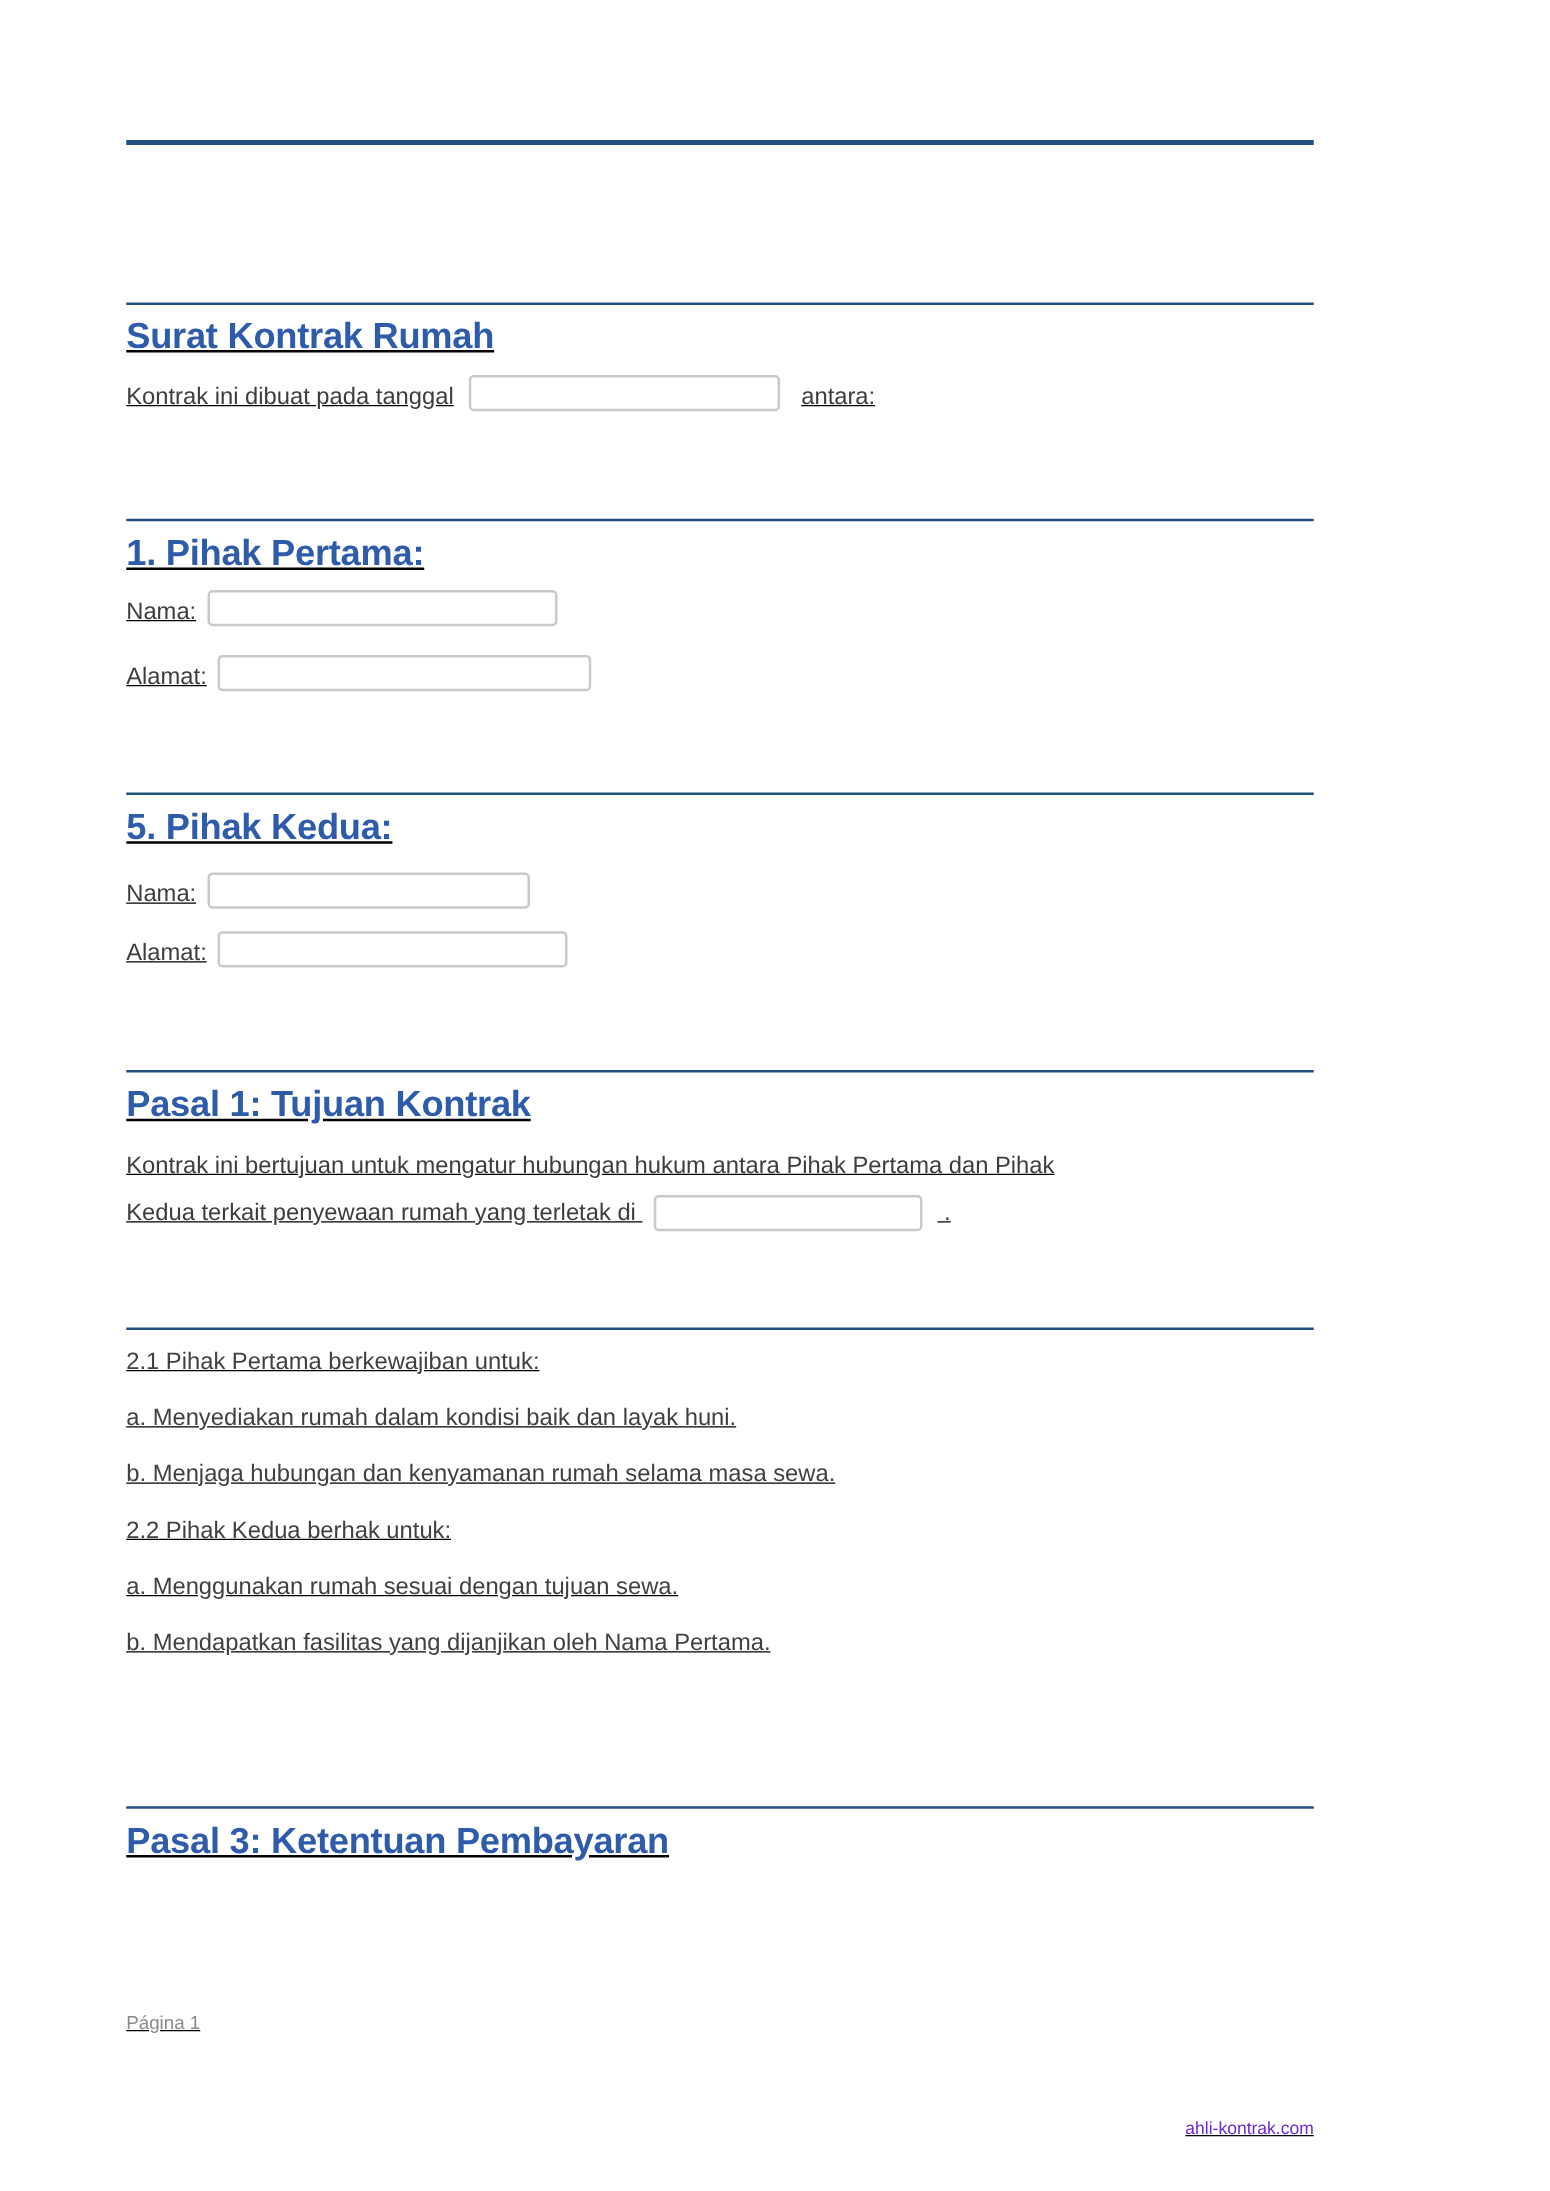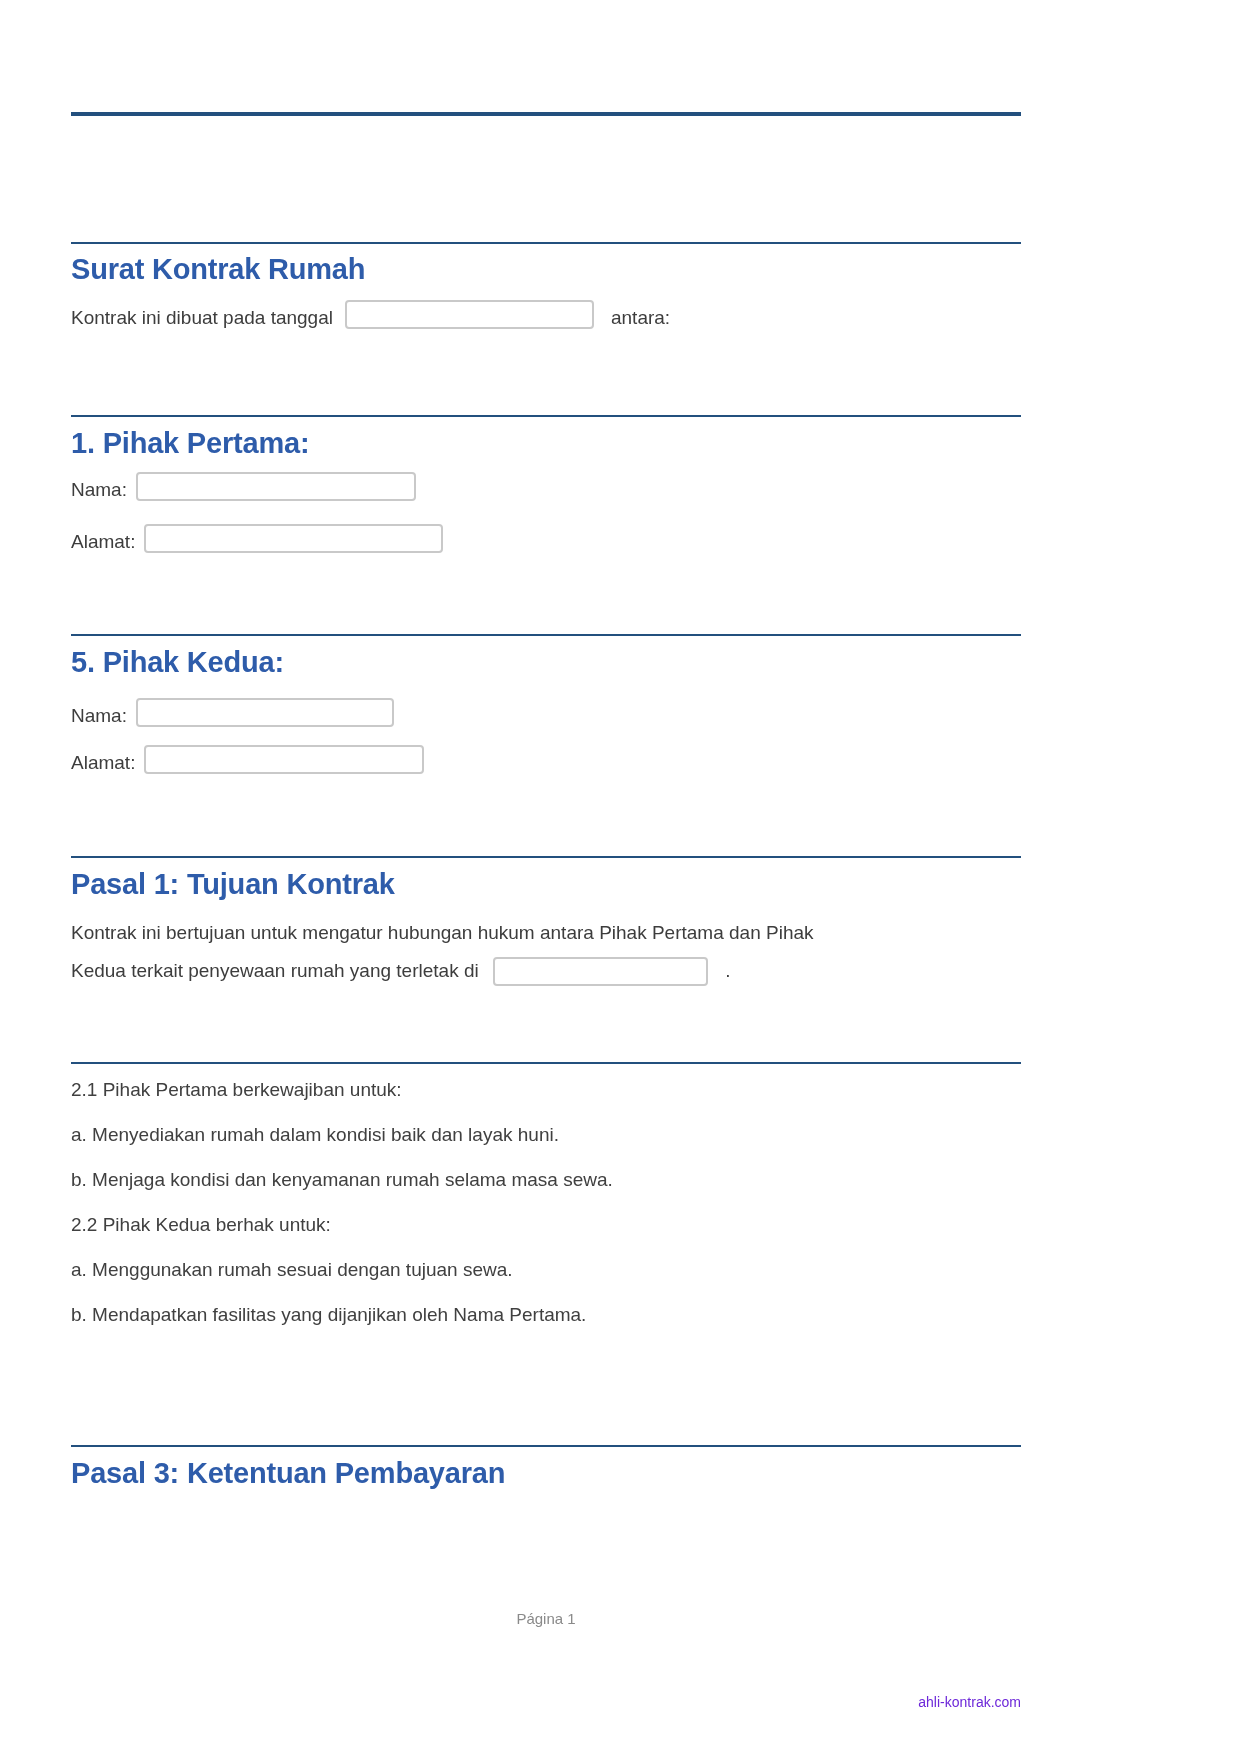--- a/index.html
+++ b/index.html
@@ -6,21 +6,22 @@
   html,body { background:#ffffff; }
   body { font-family:"Liberation Sans", sans-serif; }
   .page {
     position:relative;
     width:1240px; height:1753px;
     background:#ffffff;
     overflow:hidden;
   }
   .content {
     width:950px;
-    margin-left:71px;
+    margin-left:101px;
+    text-decoration:underline;
   }
   .top-rule {
     height:0; border-top:4px solid #23507e;
     margin-top:112px;
   }
   .divider {
     height:0; border-top:2px solid #23507e;
   }
   .d1 { margin-top:126px; }
   .d2 { margin-top:86px; }
@@ -67,21 +68,21 @@
     margin-top:15px;
     font-size:19px; line-height:38px; color:#3d3d3d;
   }
   .clause {
     font-size:19px; line-height:24px; color:#404040;
   }
   .clause.first { margin-top:14px; }
   .clause + .clause { margin-top:21px; }
   .page-number {
     margin-top:121px;
-    text-align:center;
+    text-align:left;
     font-size:15px; line-height:20px; color:#8a8a8a;
   }
   .watermark {
     margin-top:64px;
     text-align:right;
     font-size:14px; line-height:18px; color:#6d28d9;
   }
 </style>
 </head>
 <body>
@@ -126,21 +127,21 @@
     <div class="para">
       <span>Kontrak ini bertujuan untuk mengatur hubungan hukum antara Pihak Pertama dan Pihak</span><br>
       <span>Kedua terkait penyewaan rumah yang terletak di</span>
       <input type="text" class="field w-loc" value="" style="">
       <span>.</span>
     </div>
 
     <div class="divider d5"></div>
     <p class="clause first">2.1 Pihak Pertama berkewajiban untuk:</p>
     <p class="clause">a. Menyediakan rumah dalam kondisi baik dan layak huni.</p>
-    <p class="clause">b. Menjaga kondisi dan kenyamanan rumah selama masa sewa.</p>
+    <p class="clause">b. Menjaga hubungan dan kenyamanan rumah selama masa sewa.</p>
     <p class="clause">2.2 Pihak Kedua berhak untuk:</p>
     <p class="clause">a. Menggunakan rumah sesuai dengan tujuan sewa.</p>
     <p class="clause">b. Mendapatkan fasilitas yang dijanjikan oleh Nama Pertama.</p>
 
     <div class="divider d6"></div>
     <h2 class="h-pasal3">Pasal 3: Ketentuan Pembayaran</h2>
 
     <div class="page-number">Página 1</div>
     <div class="watermark">ahli-kontrak.com</div>
 

